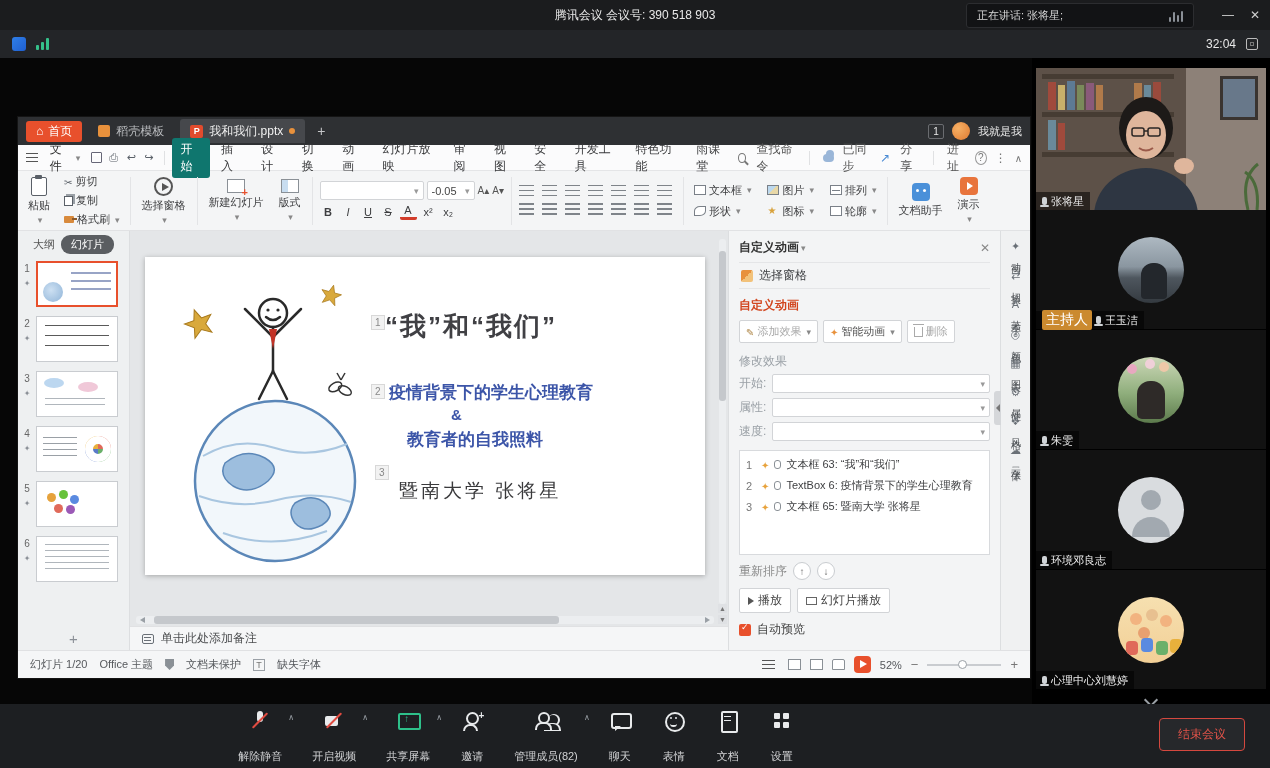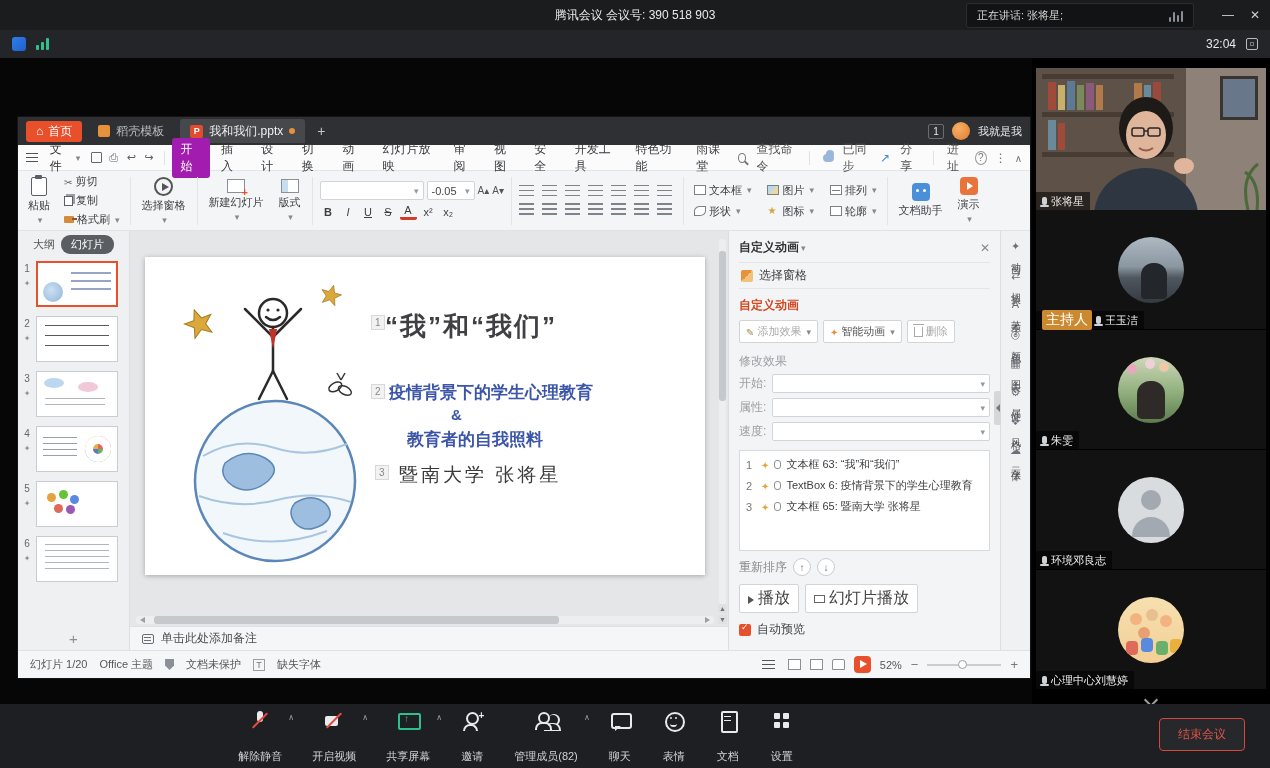--- a/index.html
+++ b/index.html
@@ -46,21 +46,21 @@
 
 
 .wmenu{height:26px;background:#fbfbfc;display:flex;align-items:center;gap:2px;padding:0 8px;border-bottom:1px solid #e4e5e7;font-size:12px;color:#333;}
 .hamb{width:13px;height:9px;background:repeating-linear-gradient(to bottom,#555 0 1px,transparent 1px 4px);margin-right:4px;}
 .file-btn{display:flex;align-items:center;gap:3px;padding:2px 6px;}
 .dd::after{content:"▾";font-size:9px;color:#888;margin-left:2px;}
 .mico{width:15px;height:15px;display:inline-flex;align-items:center;justify-content:center;color:#5a6068;font-size:11px;margin:0 1px;}
 .i-save{border:1px solid #667;border-radius:1px;width:11px;height:11px;background:linear-gradient(#fff 3px,transparent 3px);}
 .mdiv{width:1px;height:14px;background:#e0e1e3;margin:0 5px;}
 .mtab{padding:3px 9px;border-radius:3px;color:#38393b;}
-.mtab.active{background:#a21caf;color:#fff;}
+.mtab.active{background:#0f766e;color:#fff;}
 .wmenu-right{margin-left:auto;display:flex;align-items:center;gap:8px;color:#555;}
 .search-ico{width:10px;height:10px;border:1.5px solid #777;border-radius:50%;position:relative;margin-right:2px;}
 .search-ico::after{content:"";position:absolute;width:5px;height:1.5px;background:#777;transform:rotate(45deg);right:-4px;bottom:-2px;}
 .mini-cloud{width:14px;height:8px;background:#9ab6d8;border-radius:6px;position:relative;}
 .mini-cloud::before{content:"";position:absolute;left:3px;top:-4px;width:8px;height:8px;border-radius:50%;background:#9ab6d8;}
 .share-arrow::before{content:"↗";color:#4a8bd4;margin-right:2px;}
 .help-ico{width:14px;height:14px;border-radius:50%;border:1px solid #999;display:inline-flex;align-items:center;justify-content:center;font-size:10px;color:#777;}
 .more-dots::before{content:"⋮";color:#777;}
 .collapse-up::before{content:"∧";color:#777;font-size:10px;}
 
@@ -132,21 +132,21 @@
 .th-add::before{content:"+";}
 
 
 .canvas{flex:1;background:#e4e6e8;position:relative;}
 .slide{position:absolute;left:15px;top:26px;width:560px;height:318px;background:#fff;box-shadow:0 1px 5px rgba(0,0,0,.28);}
 .anim-badge{position:absolute;font-size:10px;color:#888;background:#f2f2f2;border:1px solid #d8d8d8;padding:0 3px;line-height:13px;}
 .sl-title{position:absolute;left:240px;top:52px;font-size:26px;font-weight:bold;color:#404044;letter-spacing:2px;}
 .sl-line1{position:absolute;left:244px;top:124px;font-size:17px;font-weight:bold;color:#3c55a8;}
 .sl-amp{position:absolute;left:306px;top:149px;font-size:15px;font-weight:bold;color:#3c55a8;}
 .sl-line2{position:absolute;left:262px;top:171px;font-size:17px;font-weight:bold;color:#3c55a8;}
-.sl-credit{position:absolute;left:254px;top:205px;font-size:19px;color:#3a3a3c;letter-spacing:3px;}
+.sl-credit{position:absolute;left:254px;top:221px;font-size:19px;color:#3a3a3c;letter-spacing:3px;}
 .illus{position:absolute;left:8px;top:14px;}
 .vsb{position:absolute;right:2px;top:8px;bottom:46px;width:7px;background:#eceef0;border-radius:3px;}
 .vsb-thumb{position:absolute;top:12px;left:0;width:7px;height:150px;background:#c5c8cc;border-radius:3px;}
 .vsb-btns{position:absolute;right:1px;bottom:26px;display:flex;flex-direction:column;gap:2px;}
 .vsb-btns span{width:9px;height:9px;background:#dfe1e4;color:#777;font-size:7px;display:flex;align-items:center;justify-content:center;}
 .hsb{position:absolute;left:6px;right:14px;bottom:26px;height:8px;background:#eceef0;border-radius:3px;}
 .hsb-thumb{position:absolute;left:18px;width:70%;top:0;height:8px;background:#c5c8cc;border-radius:3px;}
 .hsb .arr{position:absolute;top:1px;width:0;height:0;}
 .hsb .arr.l{left:4px;border-right:5px solid #9aa0a6;border-top:3px solid transparent;border-bottom:3px solid transparent;}
 .hsb .arr.r{right:4px;border-left:5px solid #9aa0a6;border-top:3px solid transparent;border-bottom:3px solid transparent;}
@@ -173,21 +173,21 @@
 .ap-field{display:flex;align-items:center;gap:6px;margin-bottom:5px;color:#9aa0a6;}
 .ap-field .combo{flex:1;height:19px;background:#fff;}
 .ap-list{background:#fff;border:1px solid #d8dadd;flex:1;margin-top:4px;padding:3px 0;overflow:hidden;}
 .ap-item{display:flex;align-items:center;gap:5px;padding:3px 6px;font-size:11px;color:#3d3e40;white-space:nowrap;overflow:hidden;}
 .ap-item .n{color:#777;width:10px;}
 .ap-item .fx::before{content:"✦";color:#e8a33d;font-size:10px;}
 .ap-item .mouse{width:7px;height:9px;border:1px solid #8a9096;border-radius:3px;}
 .ap-reorder{display:flex;align-items:center;gap:6px;padding:7px 0 2px;color:#888;}
 .circ-btn{width:18px;height:18px;border-radius:50%;border:1px solid #c9ccd0;background:#fff;display:flex;align-items:center;justify-content:center;color:#666;font-size:10px;}
 .ap-playrow{display:flex;gap:6px;padding:6px 0 2px;}
-.playbtn{border:1px solid #d2d4d7;background:#fff;border-radius:2px;padding:3px 8px;display:flex;align-items:center;gap:4px;font-size:16px;color:#444;}
+.playbtn{border:1px solid #d2d4d7;background:#fff;border-radius:2px;padding:3px 8px;display:flex;align-items:center;gap:4px;font-size:12px;color:#444;}
 .tri::before{content:"";display:inline-block;border-left:6px solid #555;border-top:4px solid transparent;border-bottom:4px solid transparent;}
 .scr-ico{width:11px;height:8px;border:1px solid #666;position:relative;}
 .ap-auto{display:flex;align-items:center;gap:6px;padding:6px 0;}
 .chk{width:12px;height:12px;background:#e8502c;border-radius:2px;position:relative;}
 .chk::after{content:"✓";position:absolute;left:2px;top:-2px;color:#fff;font-size:9px;}
 
 
 .wstrip{width:30px;background:#f0f1f2;border-left:1px solid #dcdee0;display:flex;flex-direction:column;align-items:center;padding-top:4px;position:relative;}
 .strip-item{display:flex;flex-direction:column;align-items:center;gap:2px;padding:5px 0;color:#555;}
 .strip-glyph{font-size:11px;color:#6a7077;}

